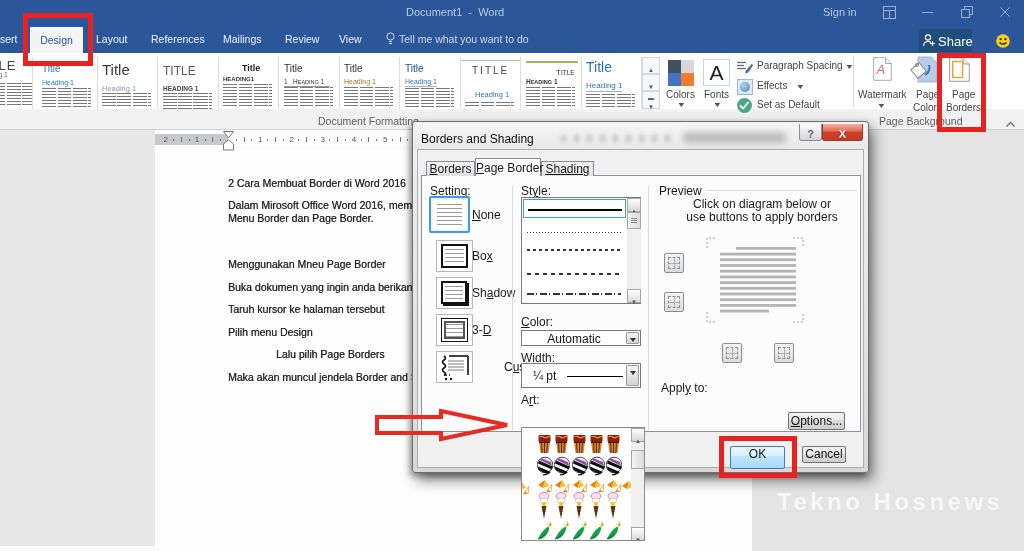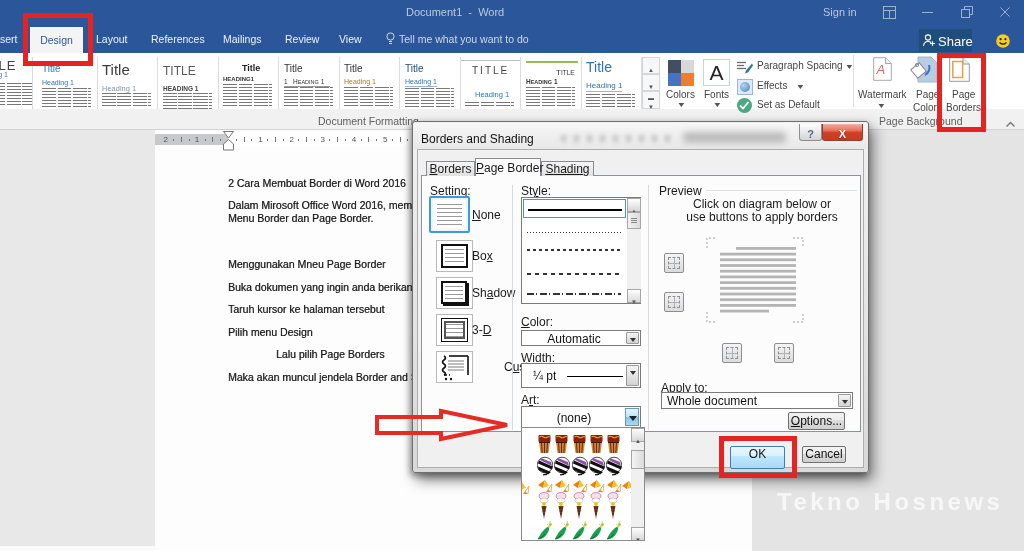--- a/index.html
+++ b/index.html
@@ -390,26 +390,20 @@
         <div class="abs" style="left:0; top:1px; width:104px; text-align:center;">Automatic</div>
         <div class="cbtn"></div>
       </div>
       <div class="dlabel" style="left:99px; top:175px;"><u class="ac">W</u>idth:</div>
       <div class="combo" style="left:99px; top:187px; width:120px; height:25px;">
         <div class="abs" style="left:11px; top:5px;">¼ pt</div>
         <div class="abs" style="left:45px; top:11.5px; width:56px; height:1.5px; background:#000;"></div>
         <div class="cbtn"></div>
       </div>
       <div class="dlabel" style="left:99px; top:217px;">A<u class="ac">r</u>t:</div>
-      <div class="combo" style="left:99px; top:230px; width:120px; height:22px;">
-        <div class="abs" style="left:0; top:4px; width:104px; text-align:center;">(none)</div>
-        <div class="abs" style="right:1px; top:1px; bottom:1px; width:14px; background:linear-gradient(#e8f5fd 0%,#bee3f9 50%,#87c4ea 50%,#a6d9f4 100%); border:1px solid #5e9cc8;">
-          <div class="abs" style="left:3px; top:7px; border:4px solid transparent; border-top:5px solid #222;"></div>
-        </div>
-      </div>
       <div class="abs" style="left:226px; top:9px; width:1px; height:245px; background:#d5dbe0;"></div>
 
       <div class="dlabel" style="left:237px; top:8px;">Preview</div>
       <div class="abs" style="left:284px; top:14px; width:151px; height:1px; background:#dce1e5;"></div>
       <div class="abs" style="left:244px; top:22px; width:192px; text-align:center; font-size:12px; color:#1a1a1a; line-height:13px;">Click on diagram below or<br>use buttons to apply borders</div>
 
       <svg class="abs" style="left:283px; top:60px;" width="100" height="88" viewBox="0 0 100 88">
         <g stroke="#9aa0a6" stroke-width="1" fill="none" stroke-dasharray="2 2">
           <path d="M2 12 V2 H12"></path>
             <path d="M88 2 H98 V12"></path>
@@ -450,24 +444,20 @@
           </div>
         </div>
       <div class="prevbtn" style="left:352px; top:167px;">
           <div class="abs" style="left:3px; top:3px; width:12px; height:12px; border:1px dashed #8a9299;">
             <div class="abs" style="left:5px; top:0px; width:1px; height:10px; background:#aab2b9;"></div>
             <div class="abs" style="left:0px; top:5px; width:10px; height:1px; background:#aab2b9;"></div>
           </div>
         </div>
 
       <div class="dlabel" style="left:239px; top:205px;">Appl<u class="ac">y</u> to:</div>
-      <div class="combo" style="left:239px; top:216px; width:192px; height:17px;">
-        <div class="abs" style="left:5px; top:1px;">Whole document</div>
-        <div class="cbtn"></div>
-      </div>
       <div class="win7btn" style="left:366px; top:236px; width:57px; height:18px; line-height:16px;"><u class="ac">O</u>ptions...</div>
     </div>
 
     <div class="win7btn" style="left:312px; top:296px; width:55px; height:23px; line-height:15px; background:linear-gradient(#eaf6fd 0%,#d9f0fc 45%,#bee6fd 45%,#a7d9f5 100%); border-color:#3c7fb1;">OK</div>
     <div class="win7btn" style="left:384px; top:296px; width:44px; height:17px; line-height:15px;">Cancel</div>
   </div>
 </div>
 
 <div class="abs" id="artdrop" style="left:521px; top:427px; width:124px; height:114px; background:#fff; border:1px solid #8a8a8a; z-index:40; overflow:hidden;">
   <div id="artrows">

